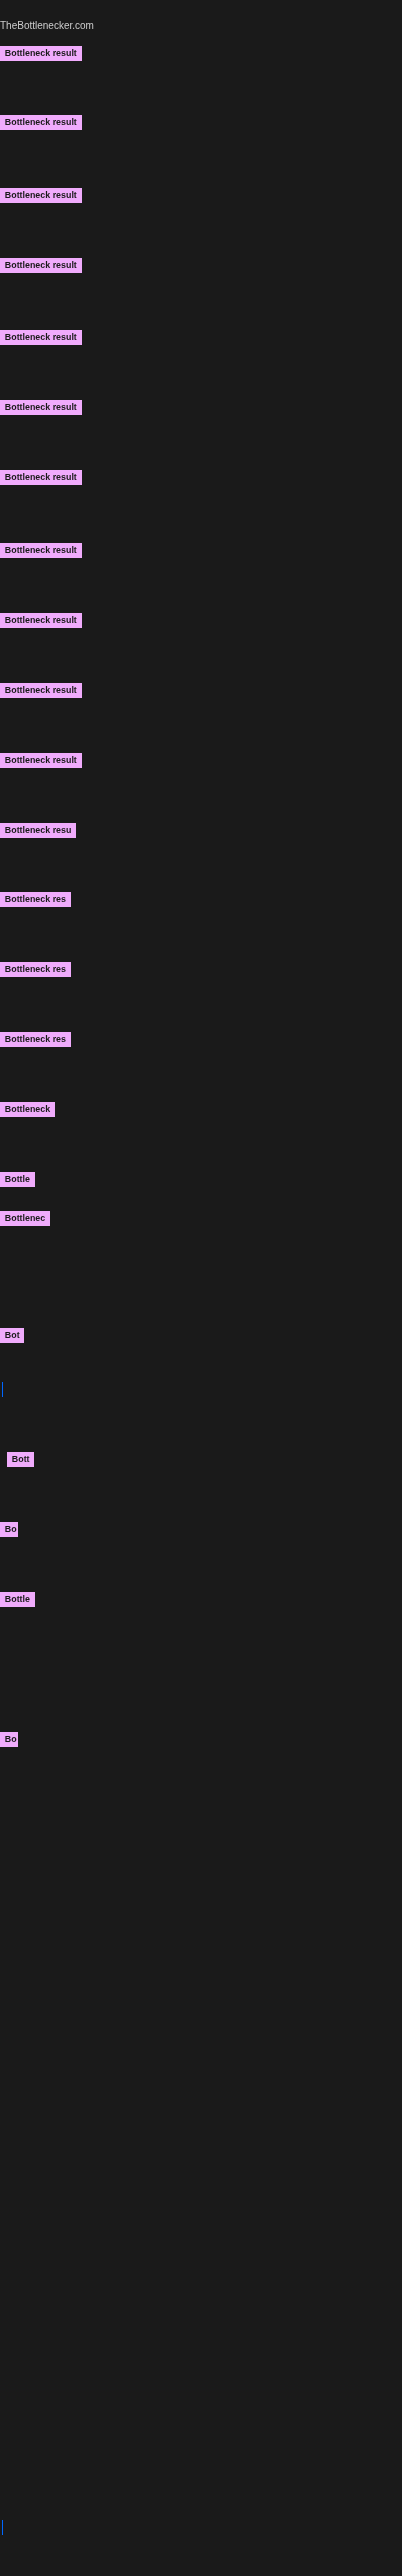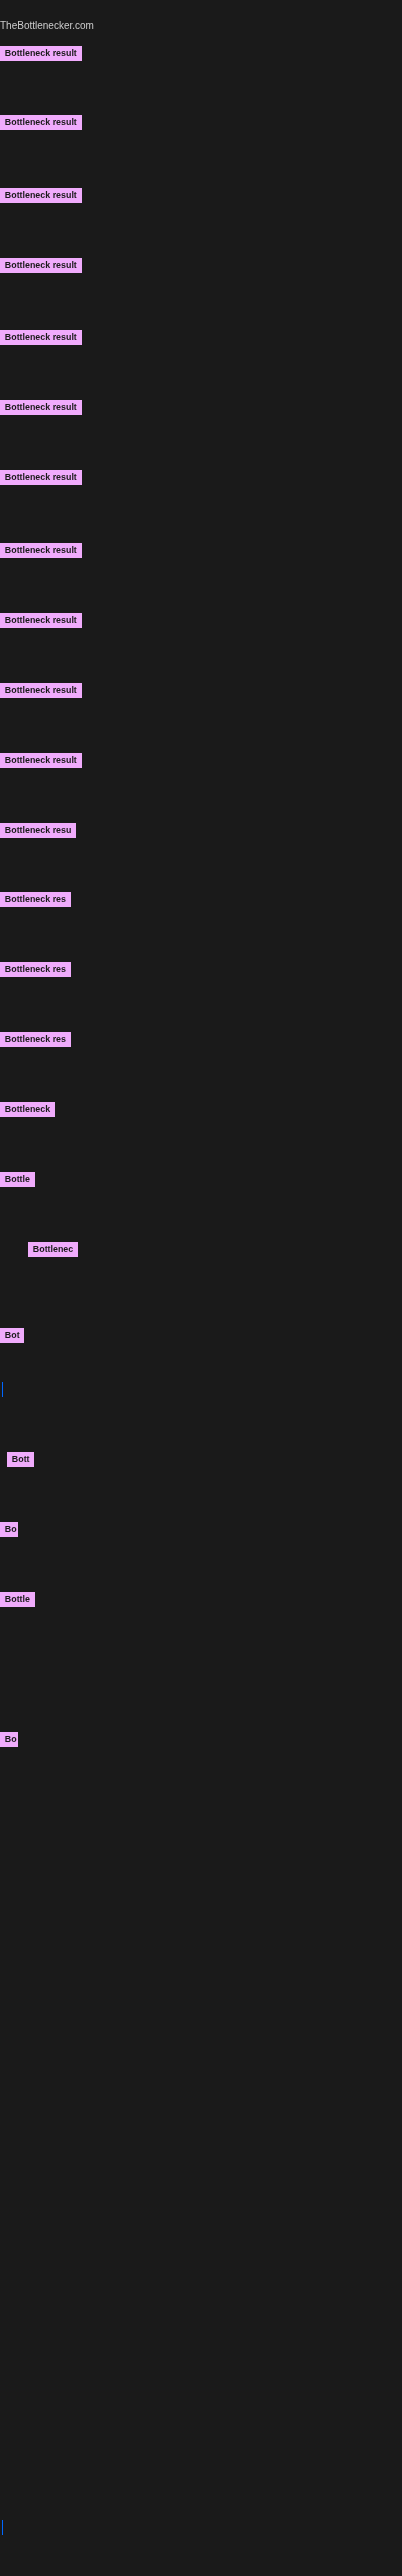--- a/index.html
+++ b/index.html
@@ -66,21 +66,21 @@
     <div class="result-item" style="top: 543px;"><span class="bottleneck-badge" style="max-width: 121px;">Bottleneck result</span></div>
     <div class="result-item" style="top: 613px;"><span class="bottleneck-badge" style="max-width: 117px;">Bottleneck result</span></div>
     <div class="result-item" style="top: 683px;"><span class="bottleneck-badge" style="max-width: 114px;">Bottleneck result</span></div>
     <div class="result-item" style="top: 753px;"><span class="bottleneck-badge" style="max-width: 111px;">Bottleneck result</span></div>
     <div class="result-item" style="top: 823px;"><span class="bottleneck-badge" style="max-width: 95px;">Bottleneck resu</span></div>
     <div class="result-item" style="top: 892px;"><span class="bottleneck-badge" style="max-width: 87px;">Bottleneck res</span></div>
     <div class="result-item" style="top: 962px;"><span class="bottleneck-badge" style="max-width: 85px;">Bottleneck res</span></div>
     <div class="result-item" style="top: 1032px;"><span class="bottleneck-badge" style="max-width: 82px;">Bottleneck res</span></div>
     <div class="result-item" style="top: 1102px;"><span class="bottleneck-badge" style="max-width: 64px;">Bottleneck</span></div>
     <div class="result-item" style="top: 1172px;"><span class="bottleneck-badge" style="max-width: 40px;">Bottle</span></div>
-    <div class="result-item" style="top: 1242px; padding-left: 28px;"><span class="bottleneck-badge" style="max-width: 55px;">Bottlenec</span></div>
+    <div class="result-item" style="top: 1211px;"><span class="bottleneck-badge" style="max-width: 55px;">Bottlenec</span></div>
     <div class="result-item" style="top: 1328px;"><span class="bottleneck-badge" style="max-width: 26px;">Bot</span></div>
     <div class="cursor-line" style="top: 1382px;"></div>
     <div class="result-item" style="top: 1452px; margin-left: 7px;"><span class="bottleneck-badge" style="max-width: 29px;">Bott</span></div>
     <div class="result-item" style="top: 1522px;"><span class="bottleneck-badge" style="max-width: 17.7px;">Bo</span></div>
     <div class="result-item" style="top: 1592px;"><span class="bottleneck-badge" style="max-width: 40px;">Bottle</span></div>
     <div class="result-item" style="top: 1732px;"><span class="bottleneck-badge" style="max-width: 17.7px;">Bo</span></div>
     <div class="cursor-line" style="top: 2520px;"></div>
   </div>
 
 

